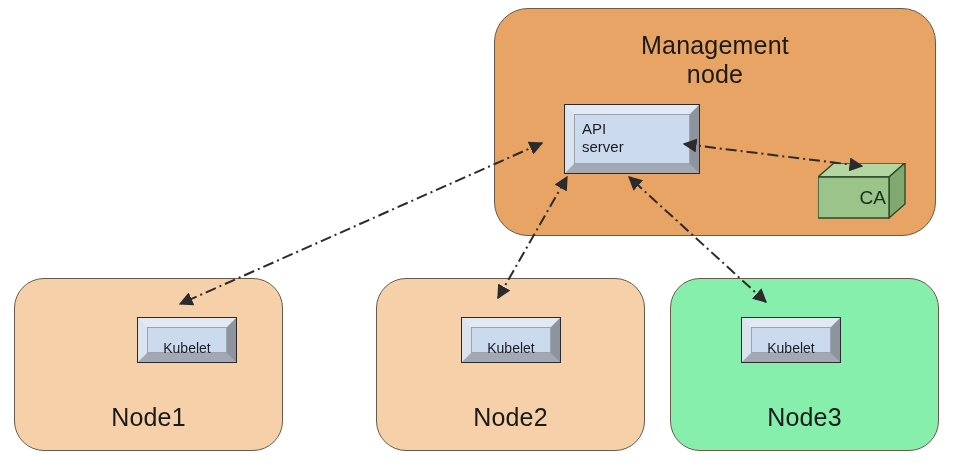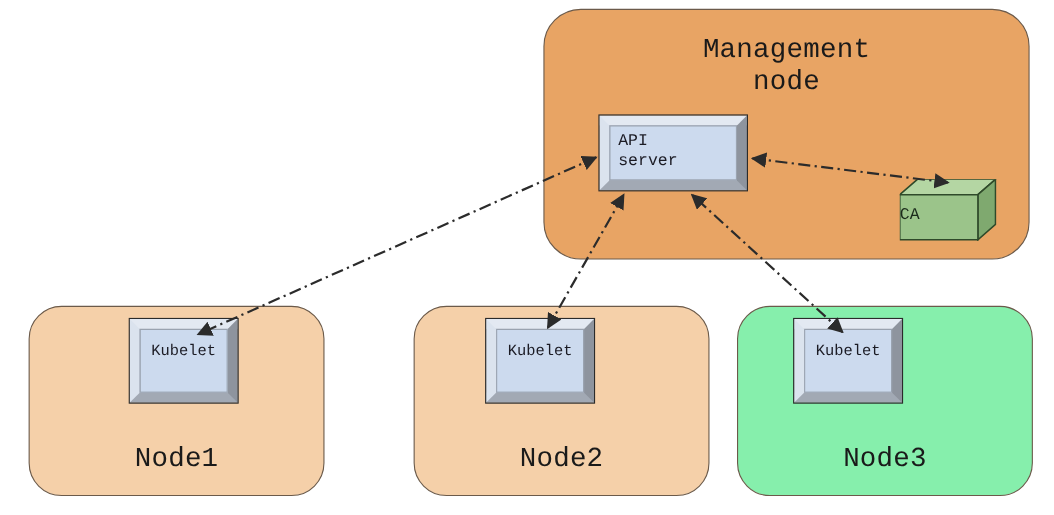--- a/index.html
+++ b/index.html
@@ -5,21 +5,21 @@
   html, body {
     margin: 0;
     padding: 0;
     background: #ffffff;
   }
   #canvas {
     position: relative;
     width: 958px;
     height: 468px;
     background: #ffffff;
-    font-family: Liberation Mono, monospace;
+    font-family: Liberation Sans, sans-serif;
     overflow: hidden;
   }
 
   
   .zone {
     position: absolute;
     box-sizing: border-box;
     border: 1.5px solid #6b5a4a;
     border-radius: 34px;
   }
@@ -32,21 +32,21 @@
     background: #eaa濟;
   }
 
   .node-zone {
     top: 278px;
     width: 269px;
     height: 173px;
     background: #f5d0a9;
     border-radius: 30px;
   }
-  #node1-zone { left: 26px; }
+  #node1-zone { left: 14px; }
   #node2-zone { left: 342px; }
   #node3-zone { left: 670px; }
 
   
   .mgmt-title {
     position: absolute;
     left: 0;
     right: 0;
     top: 22px;
     text-align: center;
@@ -69,23 +69,24 @@
   
   .bevel-box {
     position: absolute;
     box-sizing: border-box;
     border-style: solid;
     border-width: 9px;
     border-top-color: #e3e9f2;
     border-left-color: #dbe3ee;
     border-right-color: #8e949e;
     border-bottom-color: #a2a9b4;
-    background: #737373;
+    background: #d946ef;
     outline: 1.5px solid #2b2b2b;
     outline-offset: 0px;
+    margin-left: 20px;
   }
   .bevel-inner {
     position: absolute;
     inset: 0;
     border: 1px solid #9aa3b0;
     box-sizing: border-box;
     background: #ccdaee;
   }
   .bevel-label {
     position: absolute;
@@ -103,23 +104,23 @@
     height: 68px;
   }
   #api-server .bevel-label {
     left: 8px;
     top: 6px;
     text-align: left;
   }
 
   
   .kubelet-box {
-    top: 290px;
+    top: 318px;
     width: 98px;
-    height: 76px;
+    height: 44px;
     padding-left: 20px;
   }
   #kubelet1 { left: 118px; }
   #kubelet2 { left: 442px; }
   #kubelet3 { left: 722px; }
   .kubelet-box .bevel-label {
     left: 0;
     right: 0;
     top: 12px;
     text-align: center;
@@ -132,22 +133,22 @@
     left: 818px;
     top: 163px;
     width: 88px;
     height: 56px;
   }
   #ca-label {
     position: absolute;
     left: 0;
     top: 24px;
     width: 68px;
-    text-align: left;
-    font-size: 15px;
+    text-align: right;
+    font-size: 19px;
     color: #1b2b1b;
     pointer-events: none;
   }
 
   
   #connectors {
     position: absolute;
     left: 0;
     top: 0;
     width: 958px;

